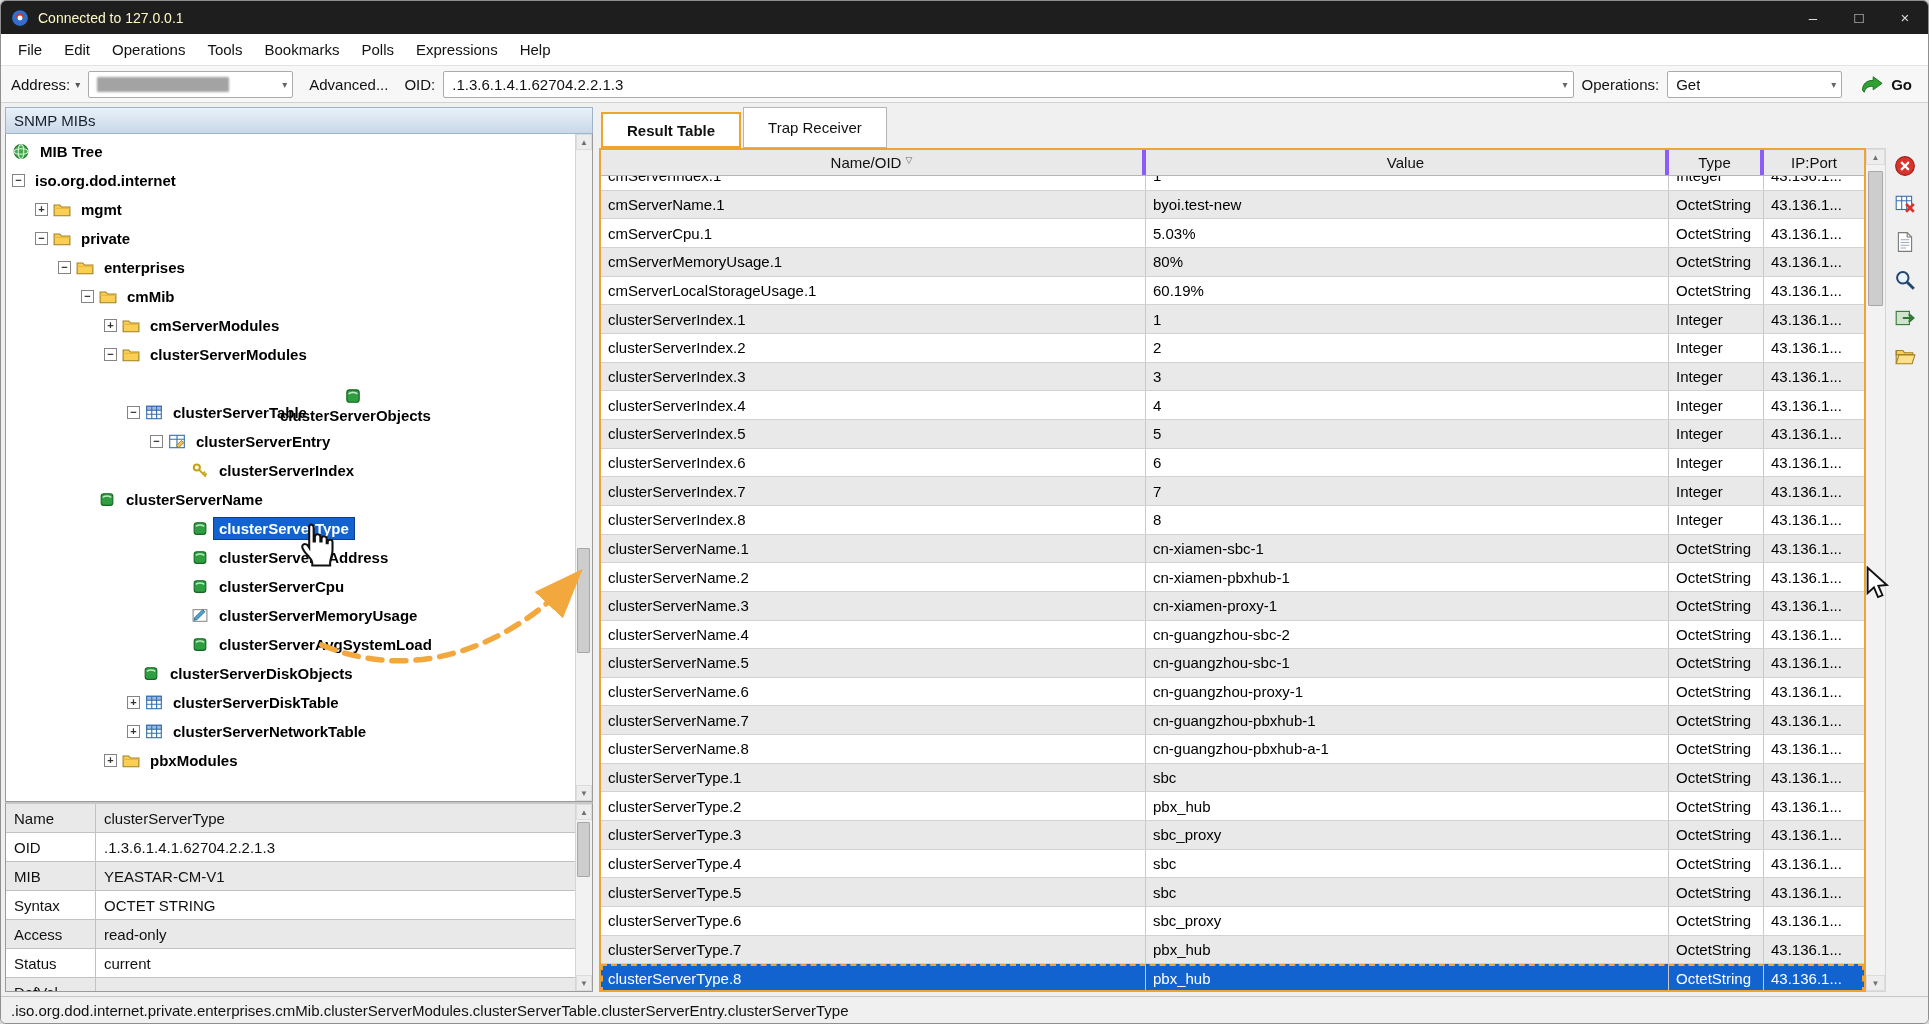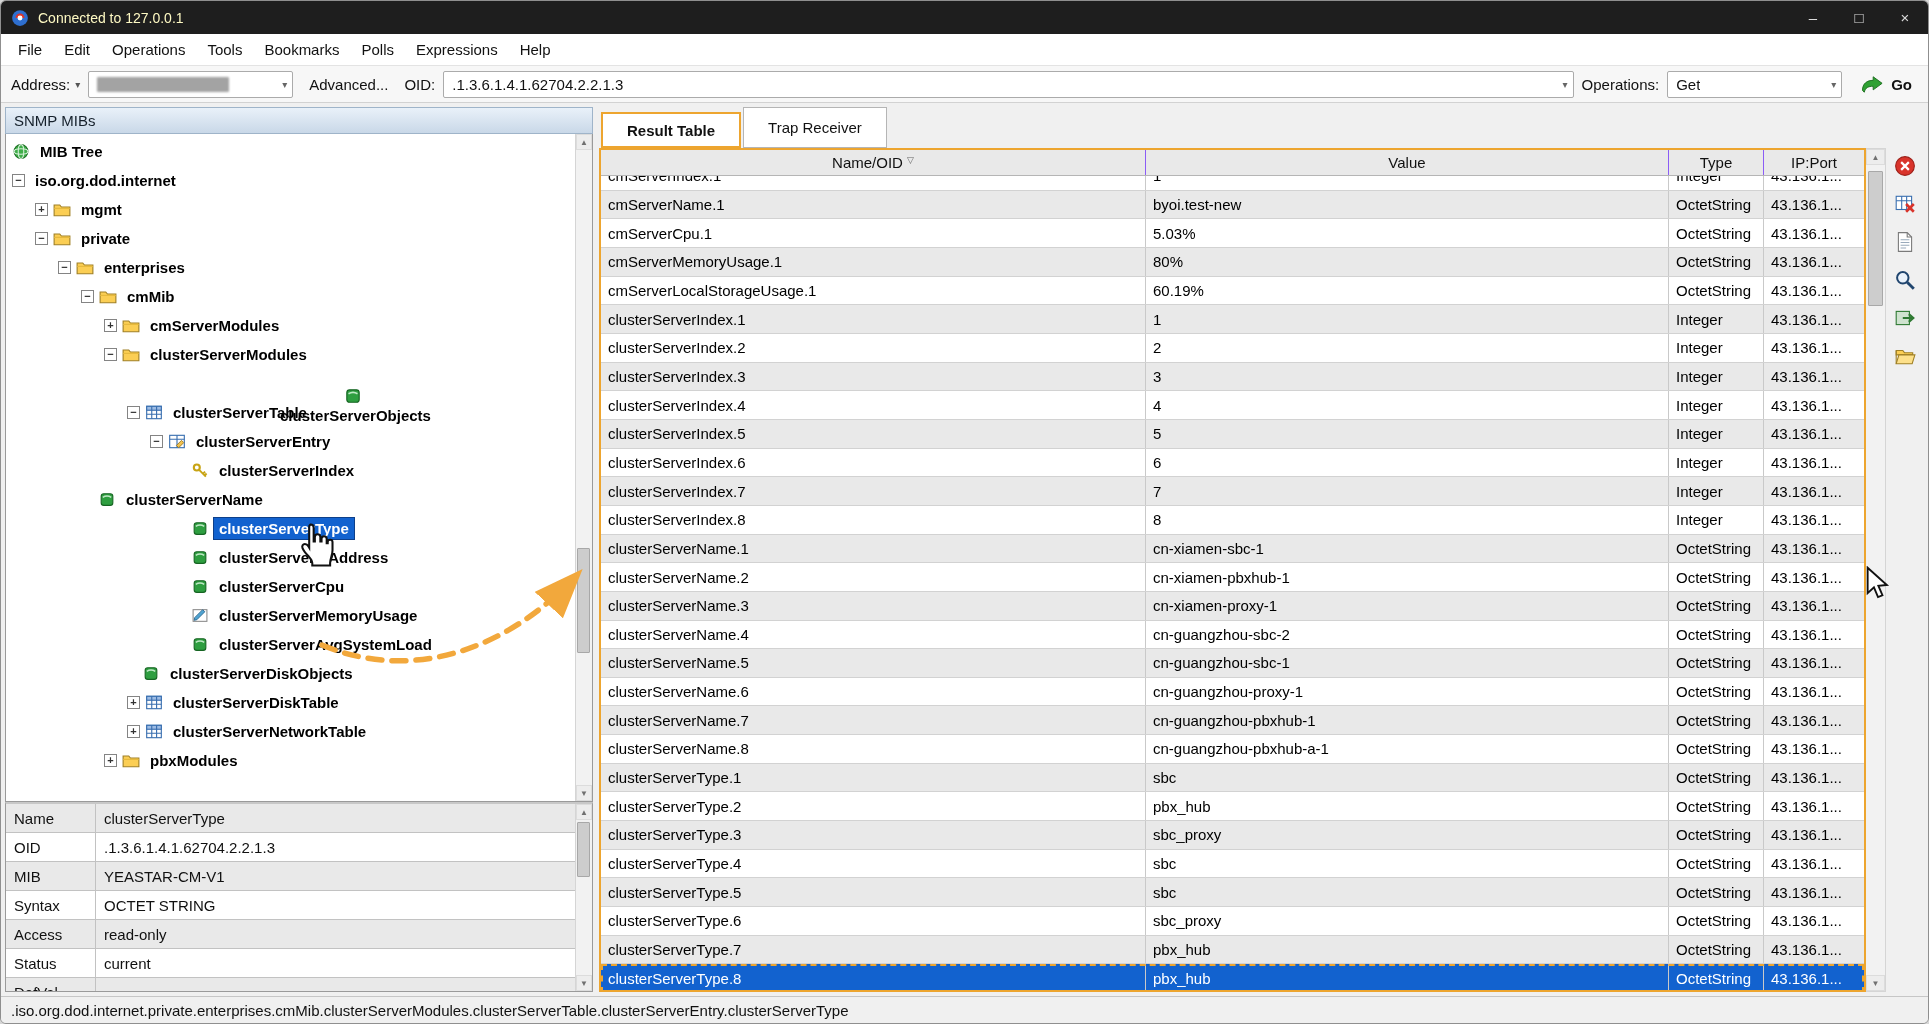--- a/index.html
+++ b/index.html
@@ -75,21 +75,21 @@
   .vsplit{flex:0 0 6px;}
 
   
   .right-col{flex:1;display:flex;flex-direction:column;min-width:0;}
   .tabs-row{flex:0 0 40px;display:flex;align-items:flex-end;gap:2px;padding-left:2px;}
   .tab{height:41px;display:flex;align-items:center;padding:0 24px;font-size:15px;background:#fff;border:1px solid #b5b5b5;color:#111;}
   .tab.active{height:36px;border:2px solid var(--accent_orange,#EDA52F);font-weight:bold;}
   .content-row{flex:1;display:flex;min-height:0;}
   .table-outer{flex:1;border:2px solid var(--accent_orange,#EDA52F);background:#fff;display:flex;flex-direction:column;min-width:0;overflow:hidden;}
   .thead{flex:0 0 26px;display:grid;grid-template-columns:545px 523px 95px 1fr;background:#e9e9e9;border-bottom:1px solid #b5b5b5;}
-  .th{display:flex;align-items:center;justify-content:center;font-size:15px;color:#111;border-right:1px solid #8b5cf6;}
+  .th{display:flex;align-items:center;justify-content:center;font-size:15px;color:#111;border-right:4px solid #8b5cf6;}
   .th:last-child{border-right:none;}
   .sort{font-size:9px;color:#666;margin-left:4px;margin-top:-6px;}
   .tbody{flex:1;overflow:hidden;position:relative;}
   .tbody-inner{margin-top:-14px;}
   .trow{height:28.66px;display:grid;grid-template-columns:545px 523px 95px 1fr;border-bottom:1px solid #d2d2d2;background:#fff;}
   .trow:nth-child(even){background:#e9e9e9;}
   .td{display:flex;align-items:center;padding-left:7px;font-size:15px;color:#000;border-right:1px solid #c9c9c9;overflow:hidden;white-space:nowrap;}
   .td:last-child{border-right:none;}
   .trow.selected{background:var(--selection_blue,#1262cf);outline:2px dashed var(--accent_orange,#EDA52F);outline-offset:-2px;}
   .trow.selected .td{color:#fff;}

